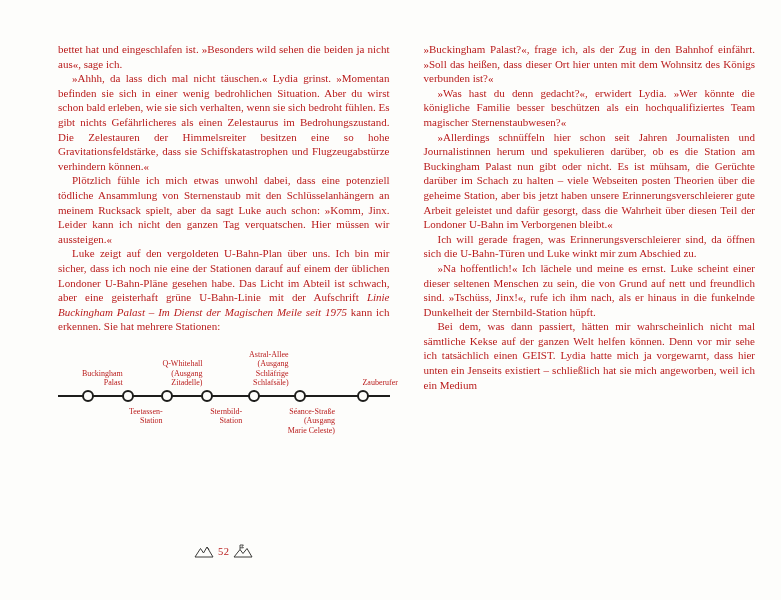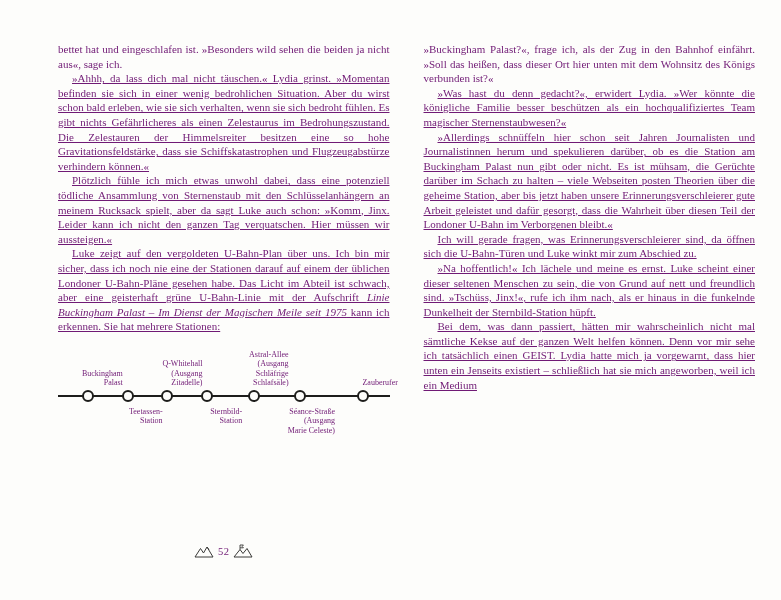--- a/index.html
+++ b/index.html
@@ -9,39 +9,39 @@
   }
   .book {
     position: relative;
     width: 781px;
     height: 600px;
     background: #fdfdfb;
     box-sizing: border-box;
     padding: 42px 26px 0 58px;
     display: flex;
     gap: 34px;
-    color: #701a75;
+    color: #b91c1c;
     overflow: hidden;
   }
   .page {
     width: 332px;
     height: 532px;
     display: flex;
     flex-direction: column;
     box-sizing: border-box;
   }
   .page-text p {
     margin: 0;
     font-size: 11px;
     line-height: 14.6px;
     text-align: justify;
     hyphens: auto;
     -webkit-hyphens: auto;
   }
-  .para { text-indent: 14px; text-decoration: underline; }
+  .para { text-indent: 14px; }
   .no-indent { text-indent: 0; }
   .line-name { font-style: italic; }
 
   
   .diagram {
     position: relative;
     height: 98px;
     margin-top: 14px;
   }
   .diagram-line {

